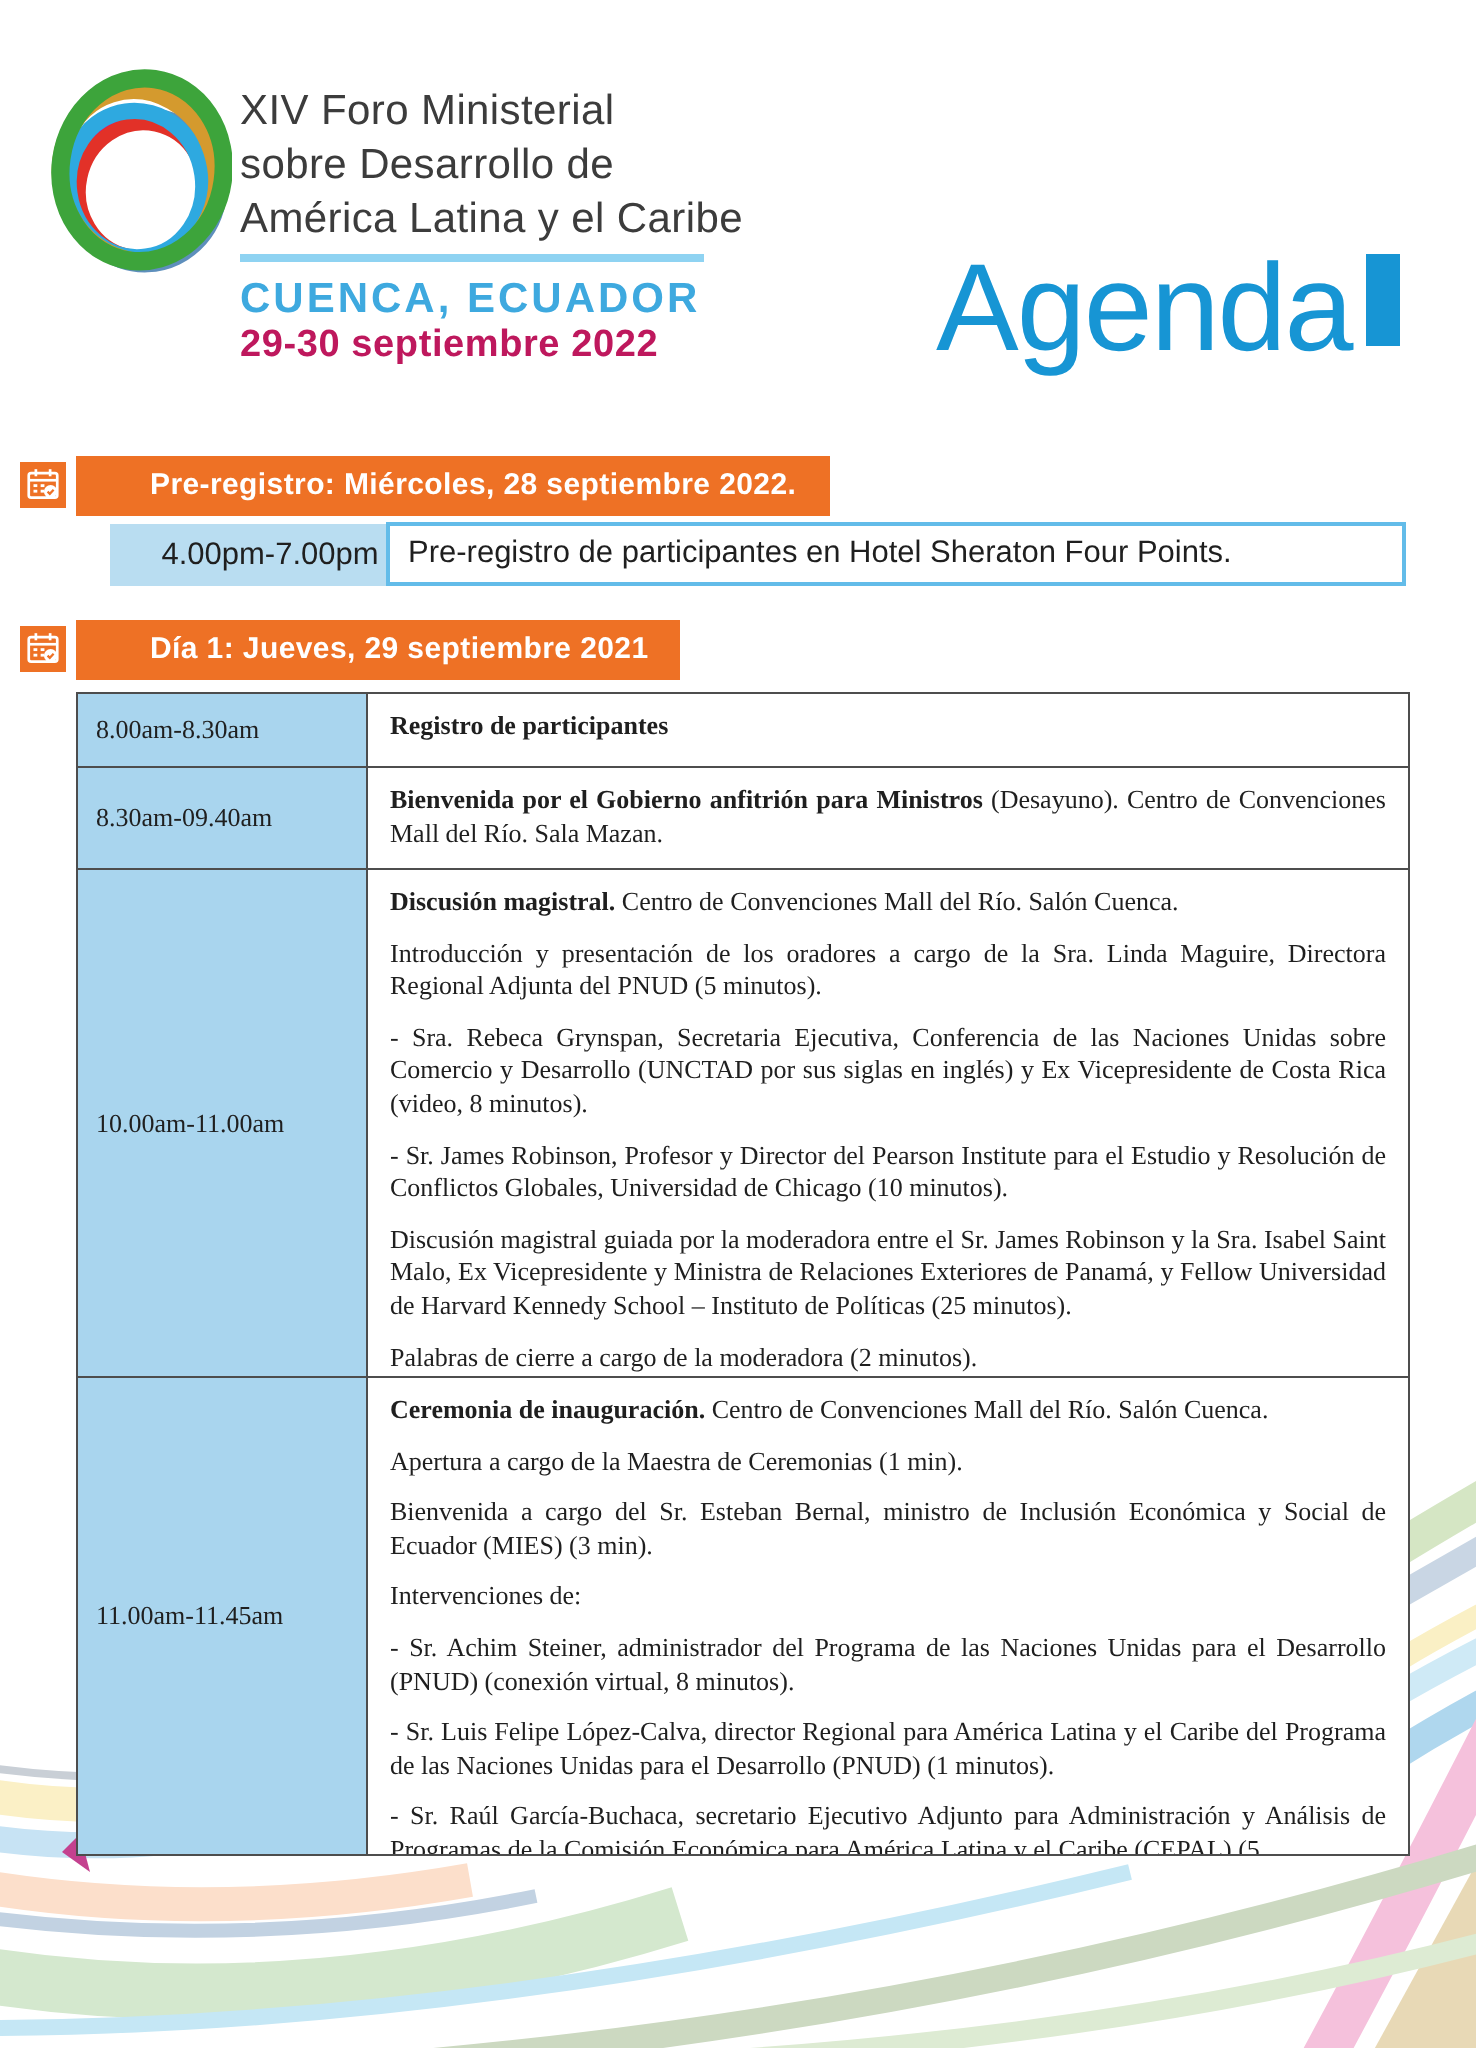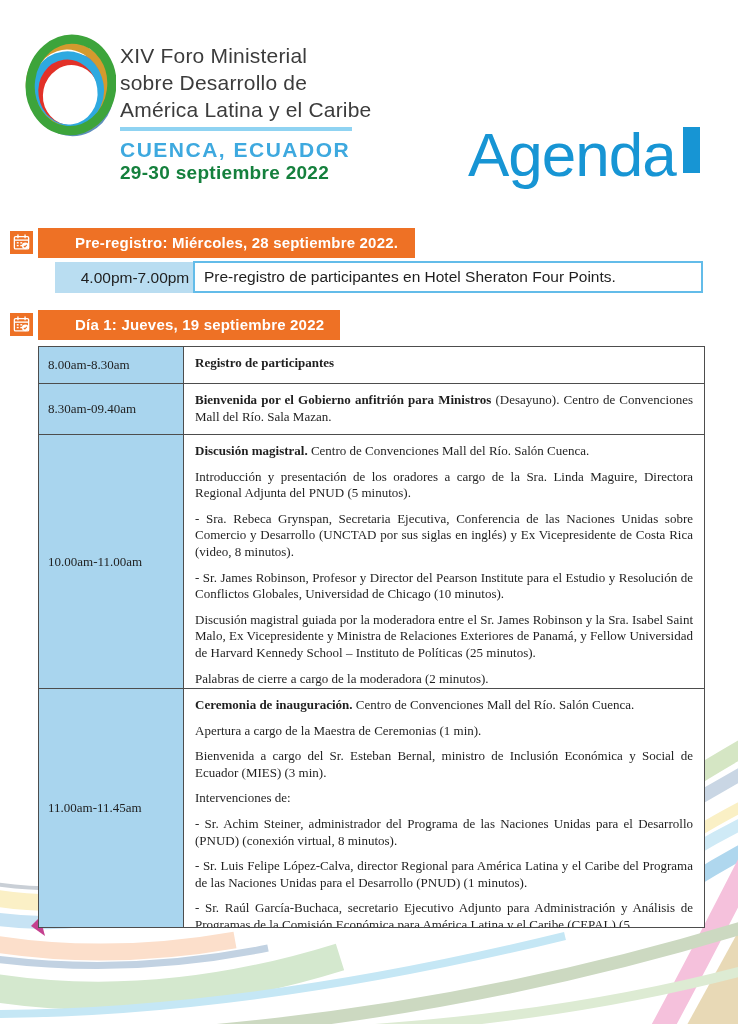--- a/index.html
+++ b/index.html
@@ -18,21 +18,21 @@
     letter-spacing:.2px;white-space:nowrap;
   }
   .divider{position:absolute;left:120px;top:127px;width:232px;height:4px;background:#8fd3f2;z-index:1;}
   .location{
     position:absolute;left:120px;top:138px;z-index:1;
     font-size:21px;font-weight:700;letter-spacing:1.5px;color:var(--location-blue,#3ea9df);
     white-space:nowrap;
   }
   .dates{
     position:absolute;left:120px;top:162px;z-index:1;
-    font-size:19px;font-weight:600;color:#15803d;white-space:nowrap;letter-spacing:.3px;
+    font-size:19px;font-weight:600;color:#be185d;white-space:nowrap;letter-spacing:.3px;
   }
   .agenda-wrap{
     position:absolute;left:468px;top:124px;z-index:1;
     display:flex;align-items:flex-end;text-align:center;
   }
   .agenda-text{
     font-size:62px;line-height:1;color:var(--accent-blue,#1795d4);
     font-weight:400;letter-spacing:-1px;
   }
   .agenda-block{
@@ -173,21 +173,21 @@
       <g stroke="none" fill="#ffffff">
         <rect x="6" y="11.5" width="2.4" height="1.8"></rect>
           <rect x="10.5" y="11.5" width="2.4" height="1.8"></rect>
         <rect x="6" y="15" width="2.4" height="1.8"></rect>
           <rect x="10.5" y="15" width="2.4" height="1.8"></rect>
         <circle cx="16.8" cy="16.2" r="4.2"></circle>
       </g>
       <path d="M14.9,16.2 l1.4,1.4 l2.4,-2.6" stroke="#ee7125" stroke-width="1.4"></path>
     </svg>
   </div>
-  <div class="banner" id="banner-day1">Día 1: Jueves, 19 septiembre 2022</div>
+  <div class="banner" id="banner-day1">Día 1: Jueves, 29 septiembre 2021</div>
 
   <div class="agenda-table">
       <div class="trow">
         <div class="tcell-time">8.00am-8.30am</div>
         <div class="tcell-desc">
           <p><b>Registro de participantes</b></p>
         </div>
       </div>
       <div class="trow">
         <div class="tcell-time">8.30am-09.40am</div>

